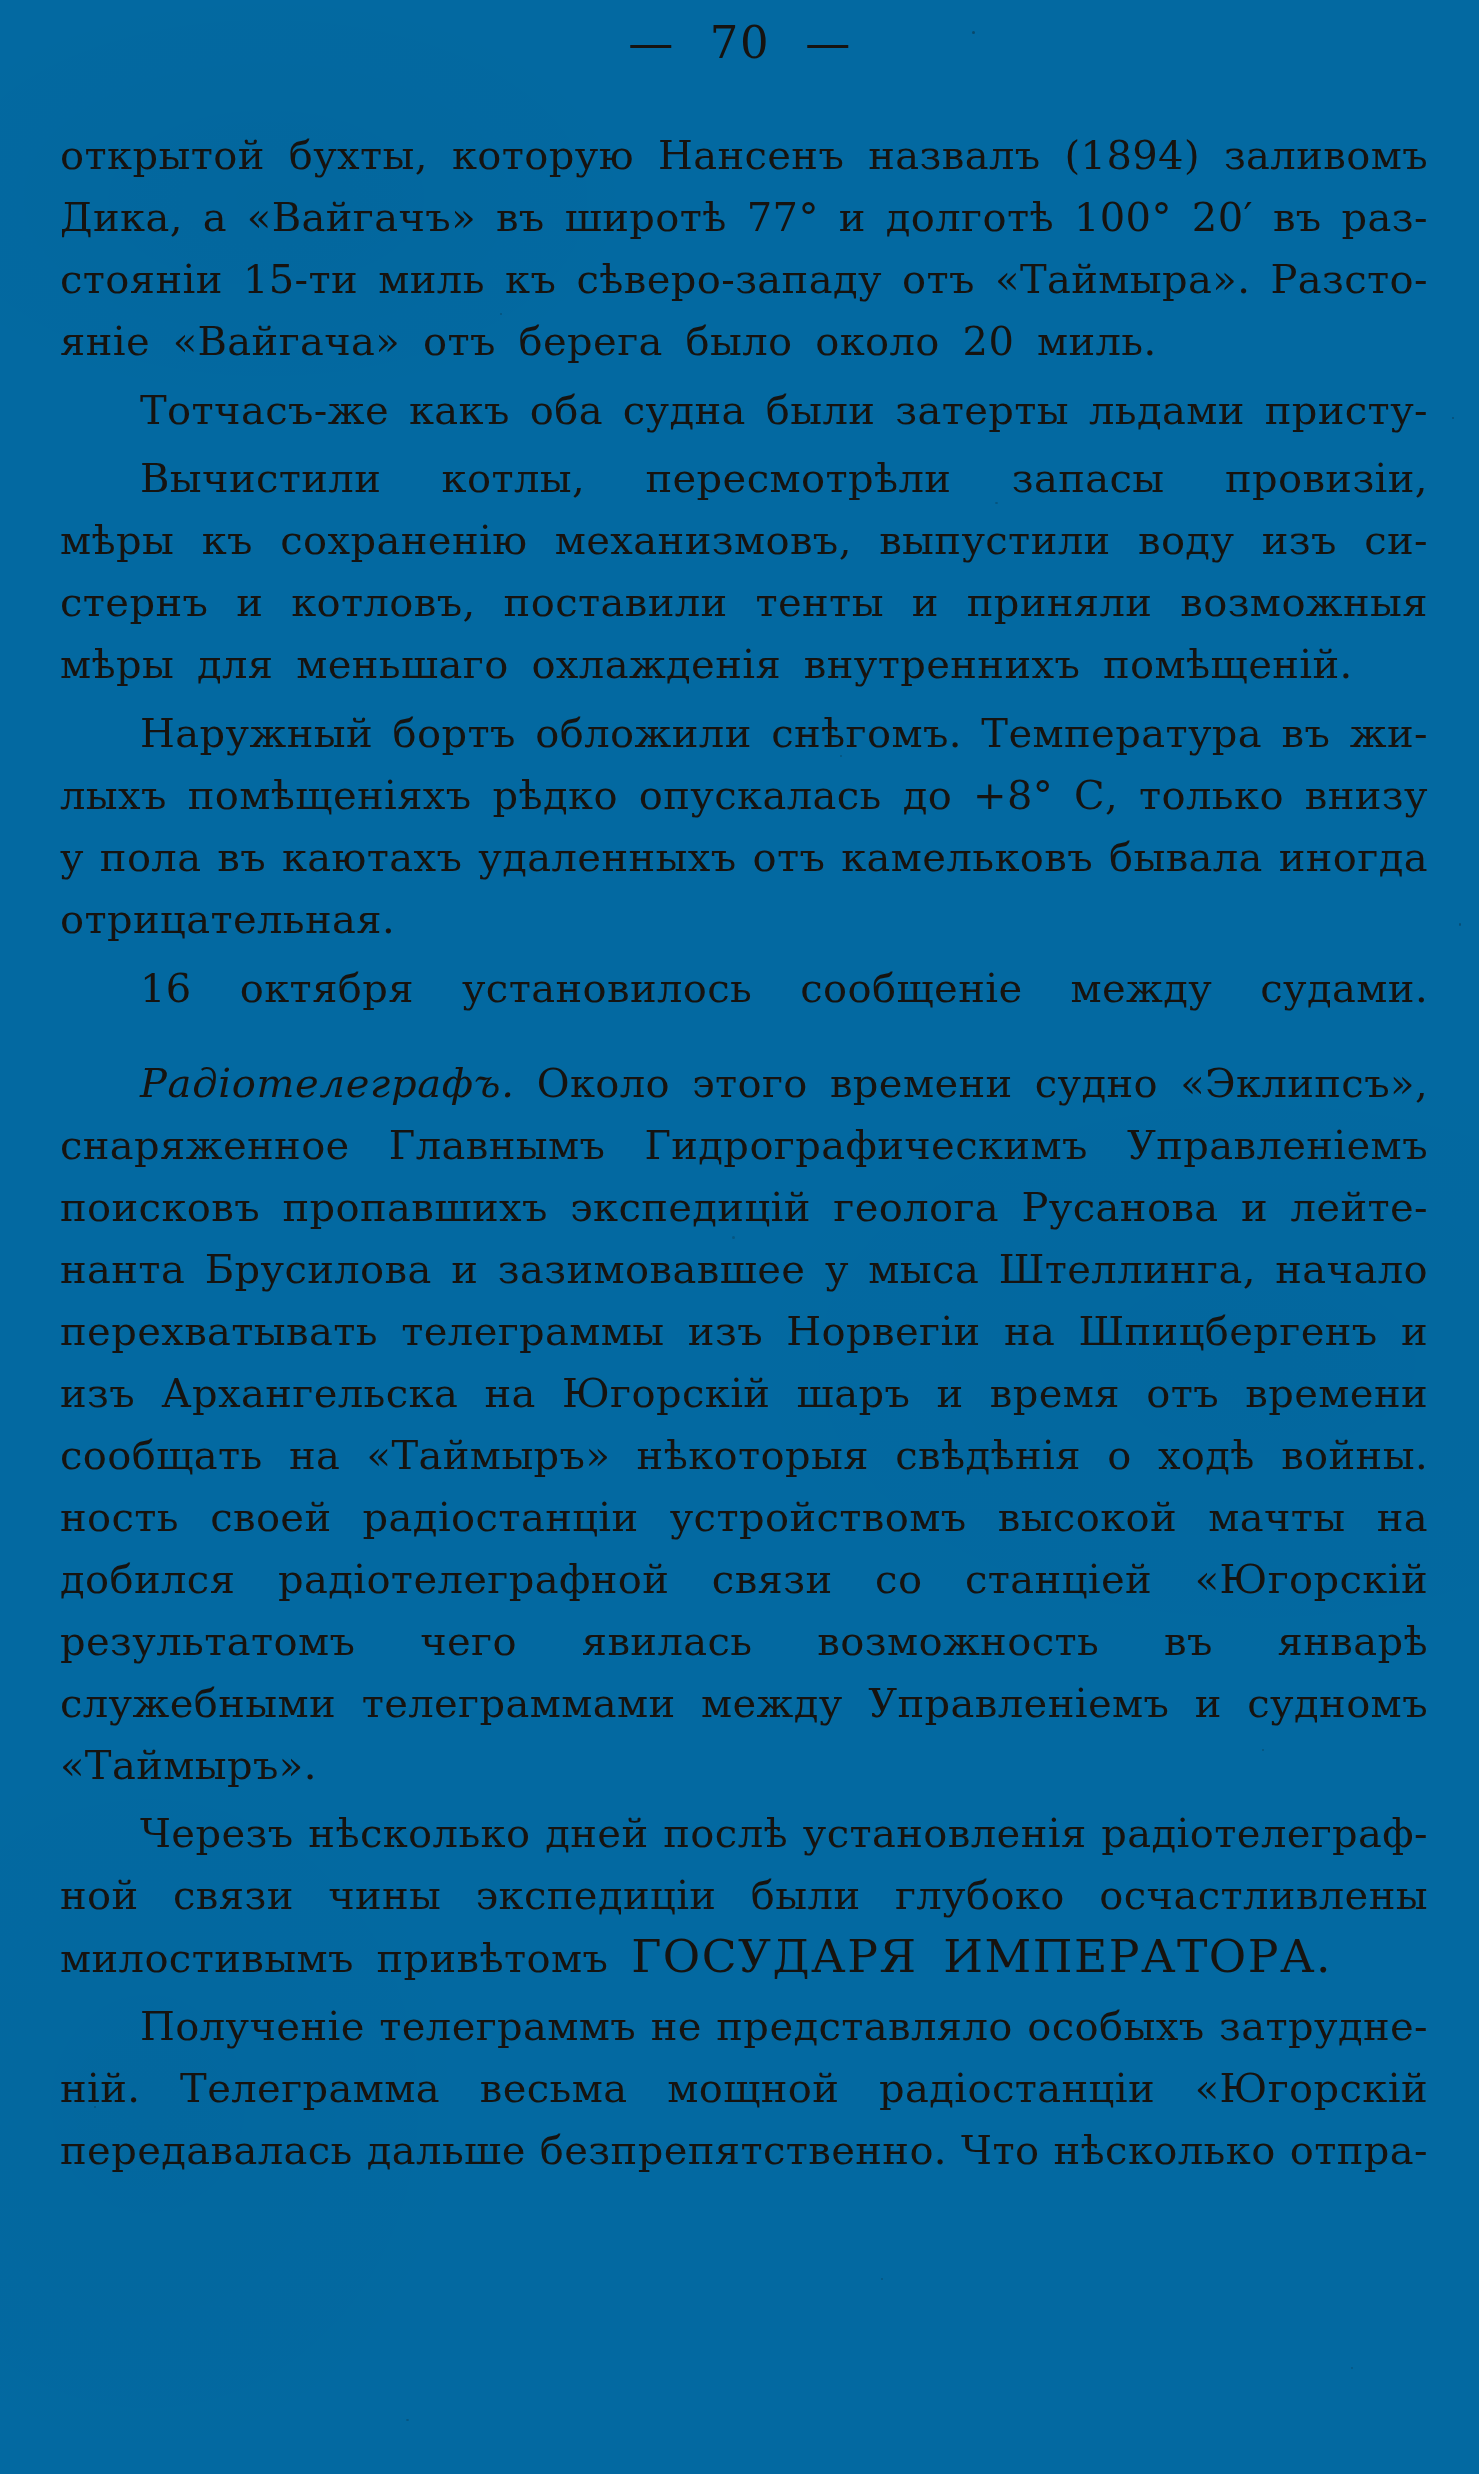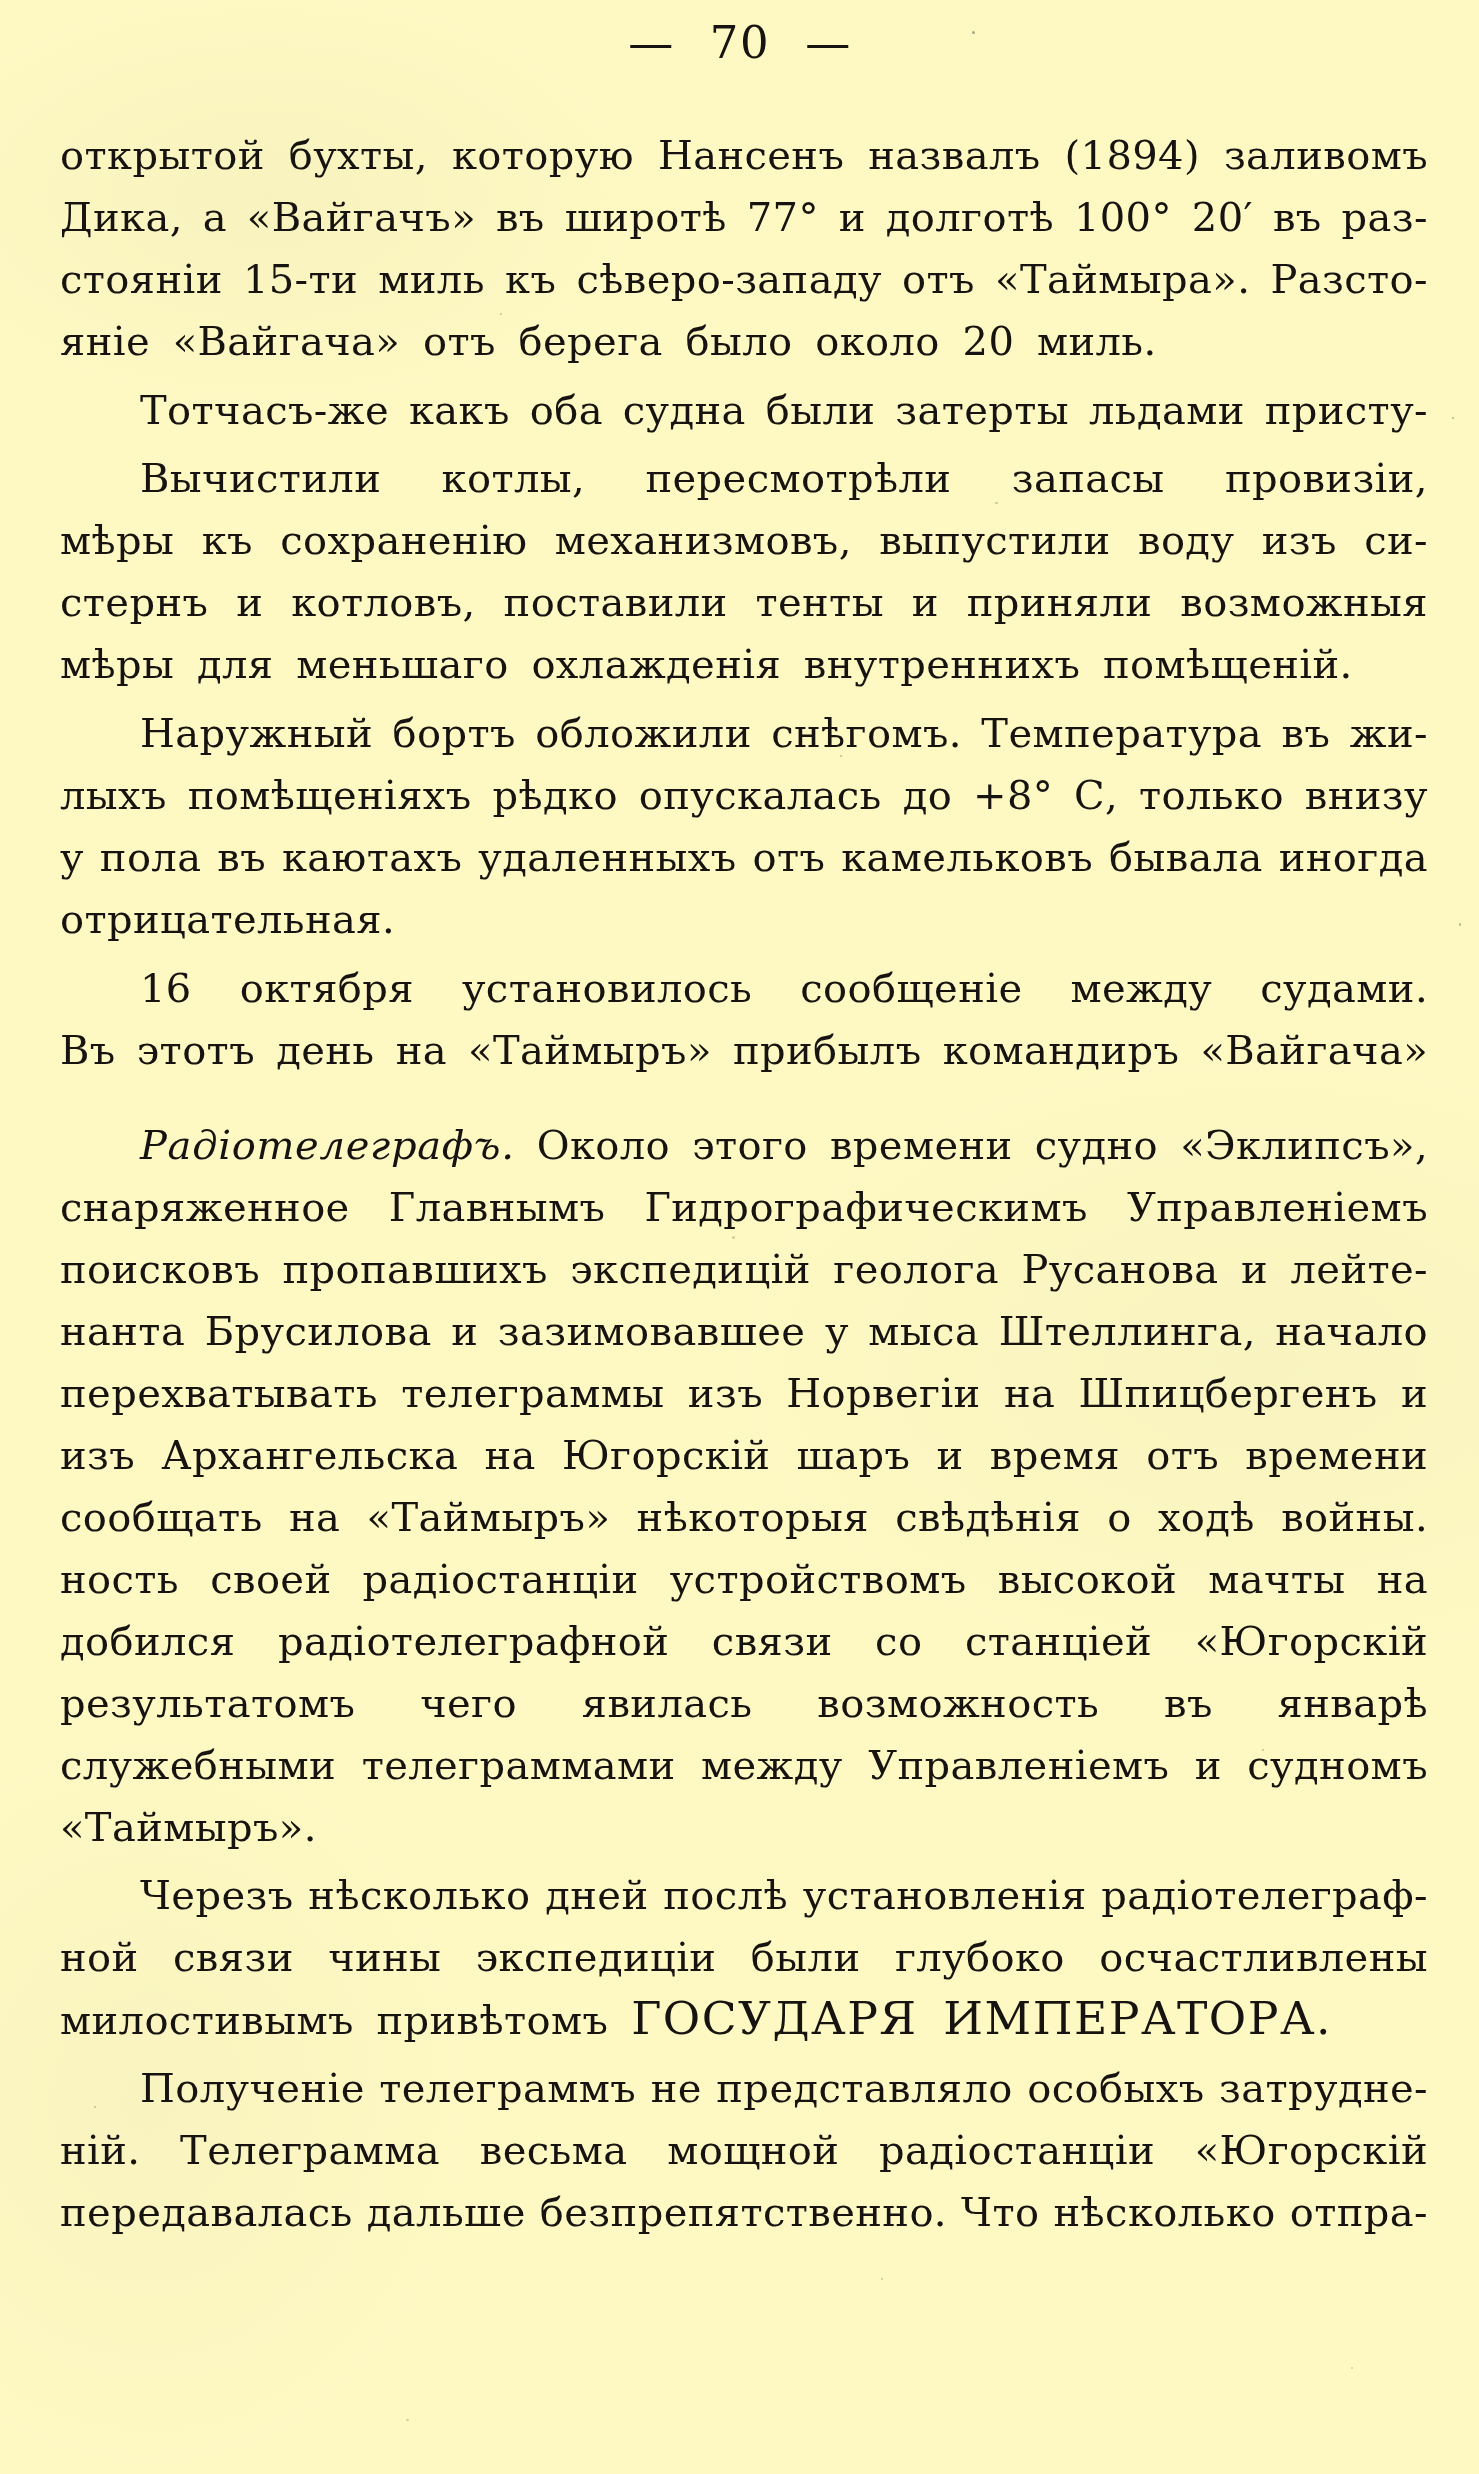--- a/index.html
+++ b/index.html
@@ -5,21 +5,21 @@
   html, body {
     margin: 0;
     padding: 0;
     background: #e8e6e2;
   }
   .page {
     position: relative;
     width: 1480px;
     height: 2475px;
     margin: 0 auto;
-    background: #fef9c3;
+    background: #0369a1;
     color: #161310;
     font-family: "DejaVu Serif", "Liberation Serif", serif;
     overflow: hidden;
   }
   
   .page::before {
     content: "";
     position: absolute;
     inset: 0;
     background:
@@ -102,21 +102,20 @@
       <div class="line justify indent para"><span>Тотчасъ-же какъ оба судна были затерты льдами присту-</span></div>
       <div class="line justify indent para"><span>Вычистили котлы, пересмотрѣли запасы провизіи, приняли</span></div>
       <div class="line justify"><span>мѣры къ сохраненію механизмовъ, выпустили воду изъ си-</span></div>
       <div class="line justify"><span>стернъ и котловъ, поставили тенты и приняли возможныя</span></div>
       <div class="line left"><span>мѣры для меньшаго охлажденія внутреннихъ помѣщеній.</span></div>
       <div class="line justify indent para"><span>Наружный бортъ обложили снѣгомъ. Температура въ жи-</span></div>
       <div class="line justify"><span>лыхъ помѣщеніяхъ рѣдко опускалась до +8° С, только внизу</span></div>
       <div class="line justify"><span>у пола въ каютахъ удаленныхъ отъ камельковъ бывала иногда</span></div>
       <div class="line left"><span>отрицательная.</span></div>
       <div class="line justify indent para"><span>16 октября установилось сообщеніе между судами.</span></div>
-      <div class="line justify"><span>Въ этотъ день на «Таймыръ» прибылъ командиръ «Вайгача»</span></div>
       <div class="line justify indent para big"><span class="seg-i">Радіотелеграфъ.</span><span> Около этого времени судно «Эклипсъ»,</span></div>
       <div class="line justify"><span>снаряженное Главнымъ Гидрографическимъ Управленіемъ для</span></div>
       <div class="line justify"><span>поисковъ пропавшихъ экспедицій геолога Русанова и лейте-</span></div>
       <div class="line justify"><span>нанта Брусилова и зазимовавшее у мыса Штеллинга, начало</span></div>
       <div class="line justify"><span>перехватывать телеграммы изъ Норвегіи на Шпицбергенъ и</span></div>
       <div class="line justify"><span>изъ Архангельска на Югорскій шаръ и время отъ времени</span></div>
       <div class="line justify"><span>сообщать на «Таймыръ» нѣкоторыя свѣдѣнія о ходѣ войны.</span></div>
       <div class="line justify"><span>ность своей радіостанціи устройствомъ высокой мачты на льду,</span></div>
       <div class="line justify"><span>добился радіотелеграфной связи со станціей «Югорскій шаръ»,</span></div>
       <div class="line justify"><span>результатомъ чего явилась возможность въ январѣ обмѣняться</span></div>

